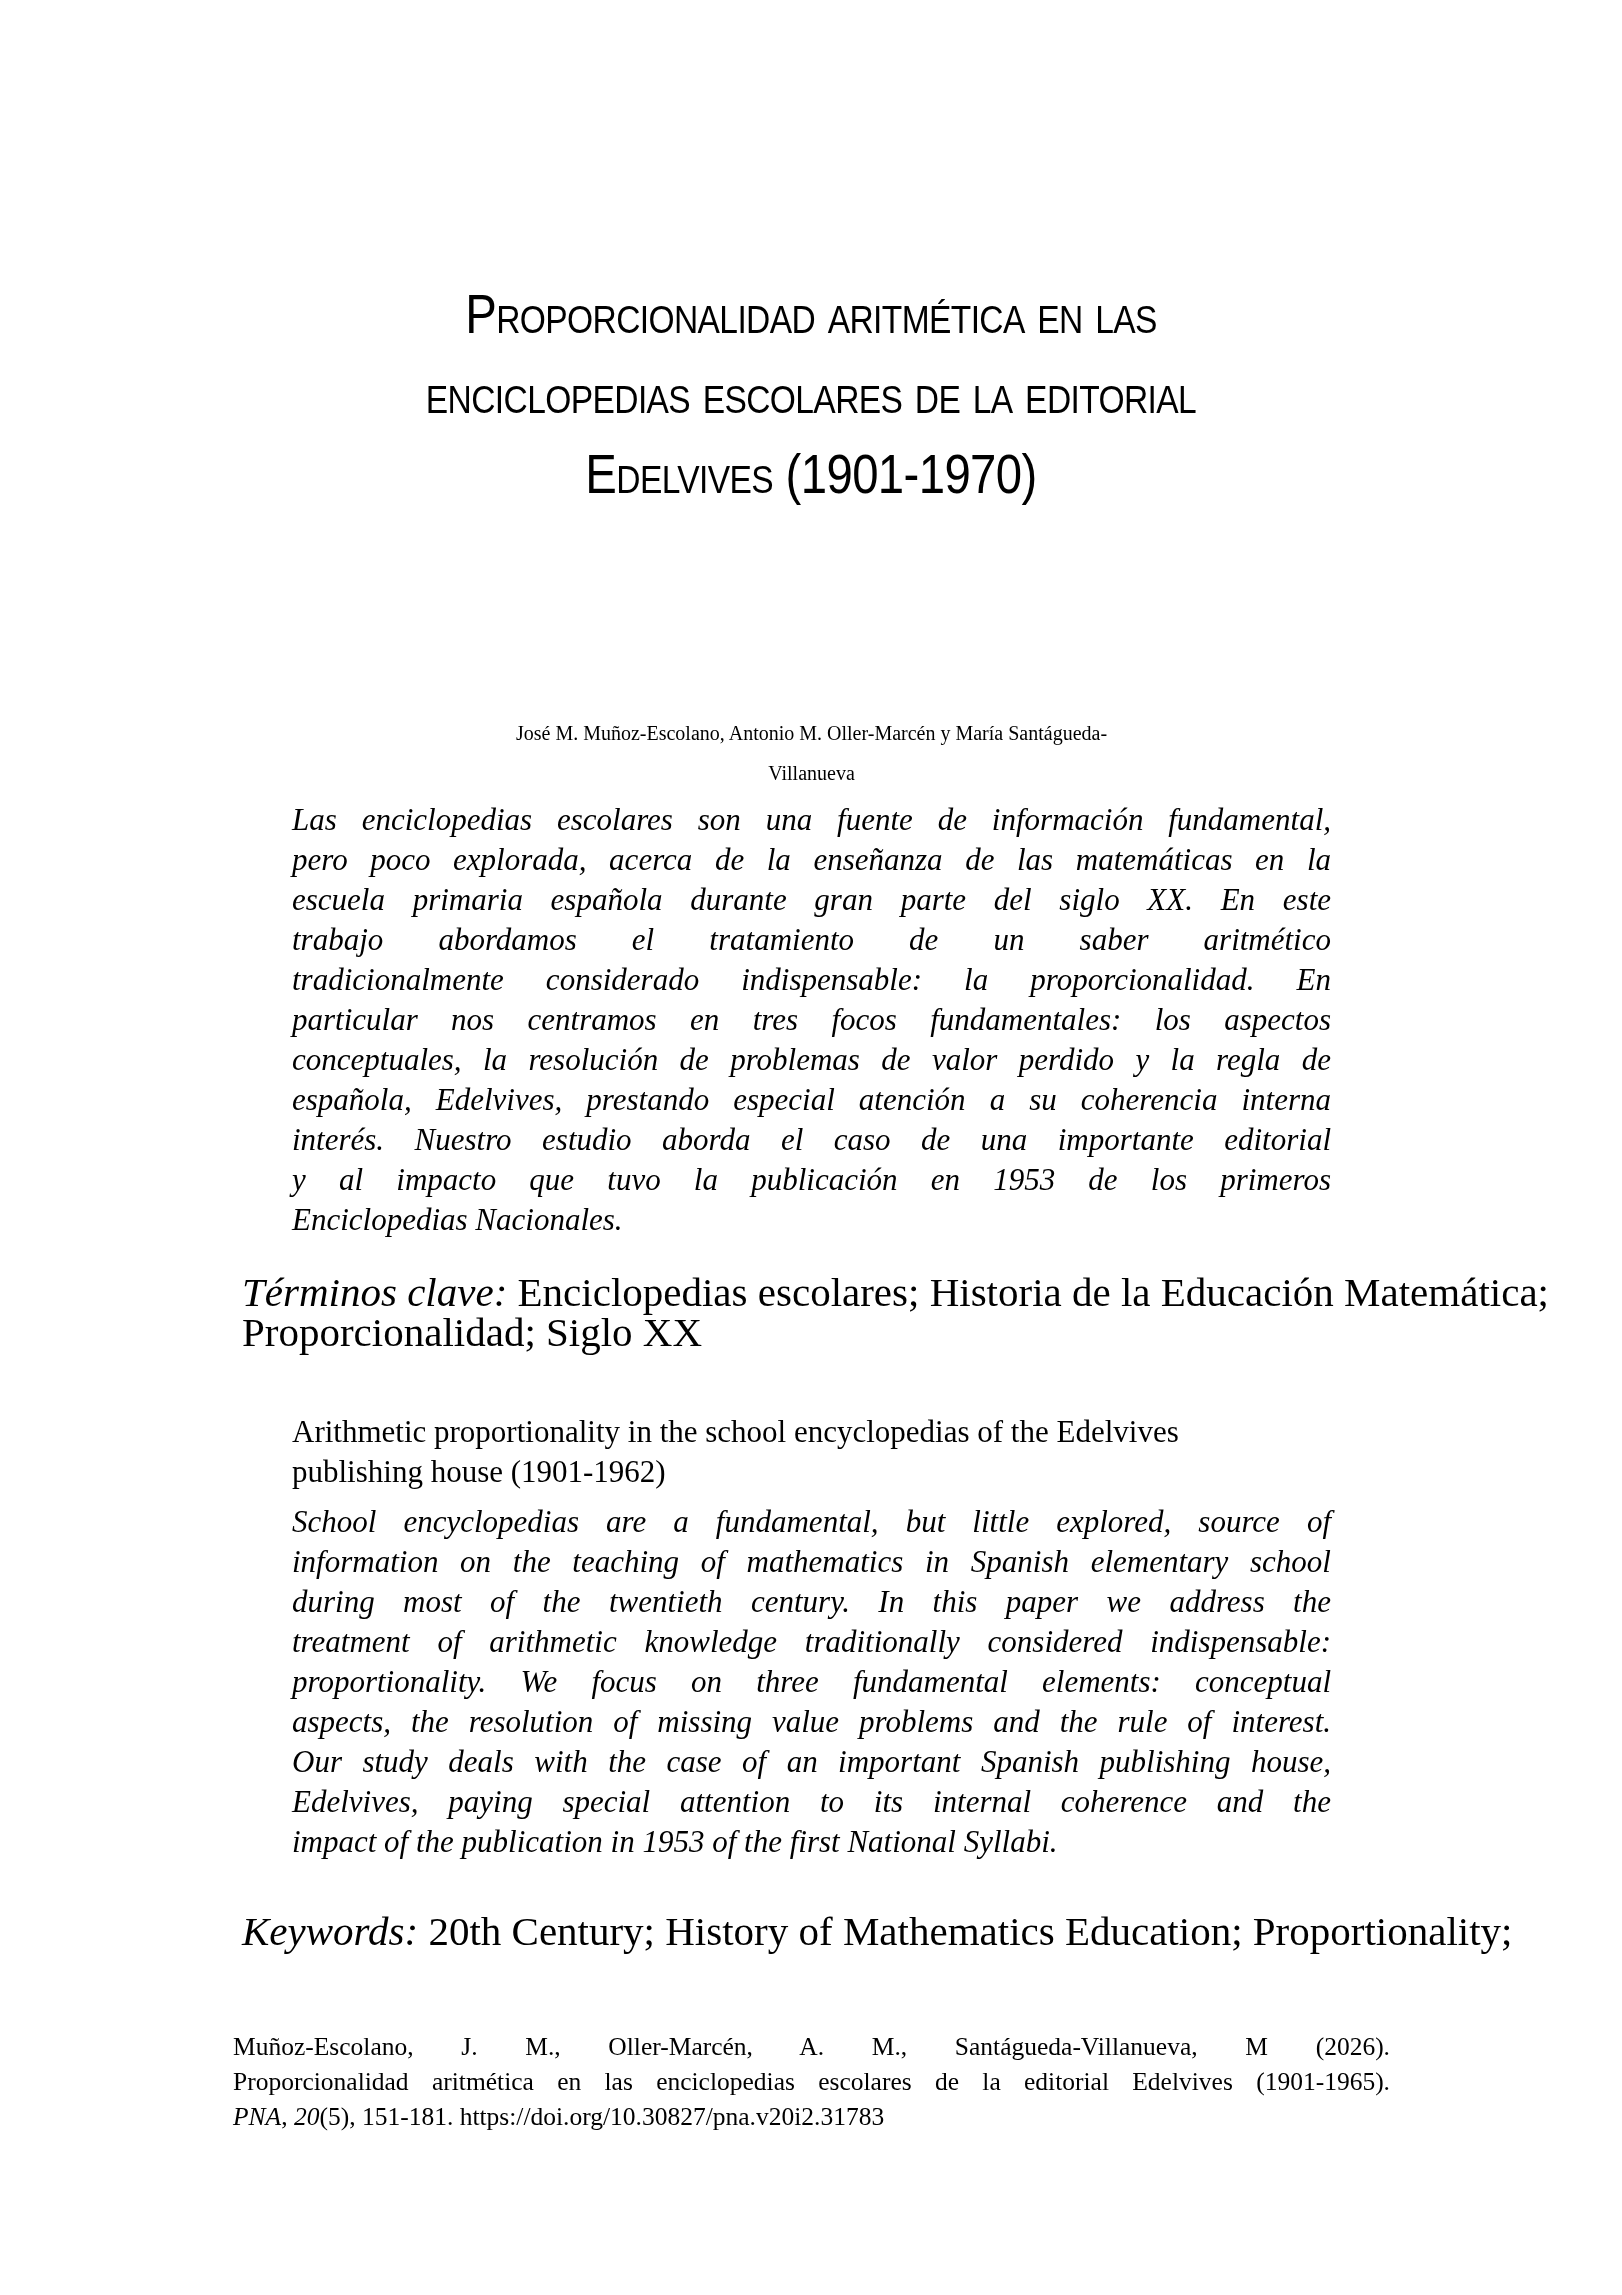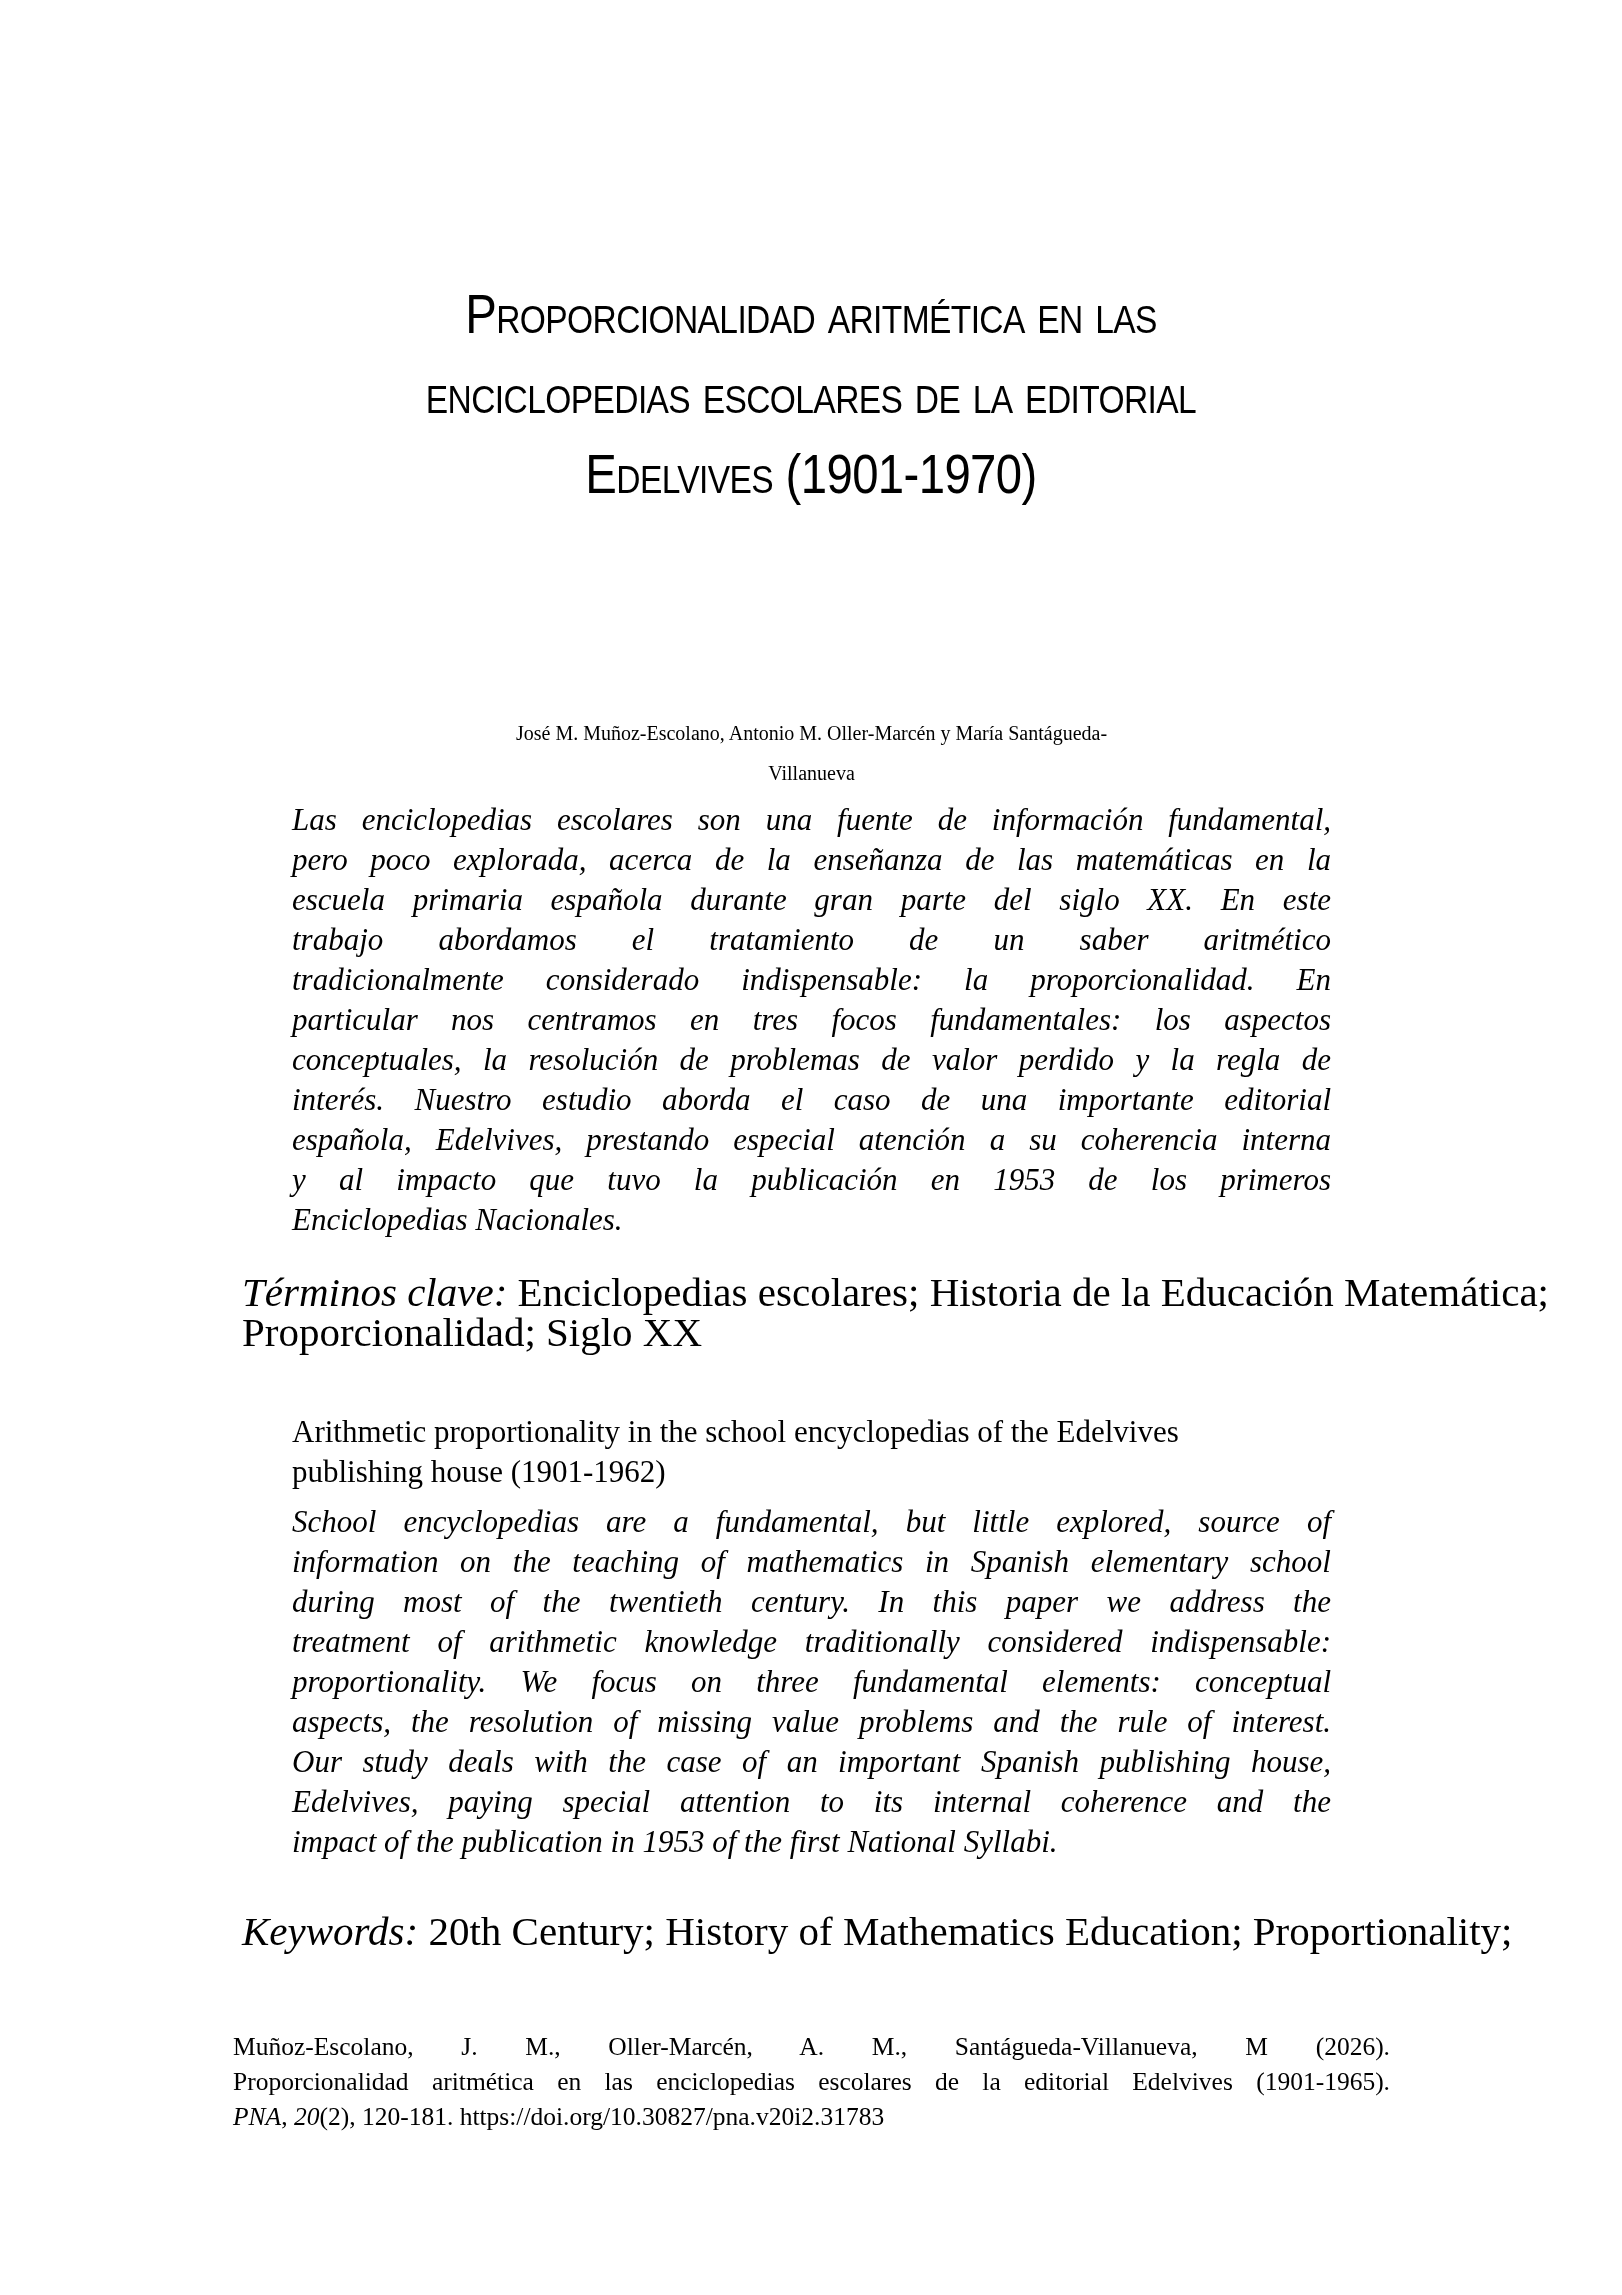--- a/index.html
+++ b/index.html
@@ -137,22 +137,22 @@
   </div>
 
   <div class="abstract abstract-es">
     <span class="ln">Las enciclopedias escolares son una fuente de información fundamental,</span>
     <span class="ln">pero poco explorada, acerca de la enseñanza de las matemáticas en la</span>
     <span class="ln">escuela primaria española durante gran parte del siglo XX. En este</span>
     <span class="ln">trabajo abordamos el tratamiento de un saber aritmético</span>
     <span class="ln">tradicionalmente considerado indispensable: la proporcionalidad. En</span>
     <span class="ln">particular nos centramos en tres focos fundamentales: los aspectos</span>
     <span class="ln">conceptuales, la resolución de problemas de valor perdido y la regla de</span>
+    <span class="ln">española, Edelvives, prestando especial atención a su coherencia interna</span>
     <span class="ln">interés. Nuestro estudio aborda el caso de una importante editorial</span>
-    <span class="ln">española, Edelvives, prestando especial atención a su coherencia interna</span>
     <span class="ln">y al impacto que tuvo la publicación en 1953 de los primeros</span>
     <span class="ln last">Enciclopedias Nacionales.</span>
   </div>
 
   <div class="keywords keywords-es">
     <span class="ln"><span class="label">Términos clave:</span><span> Enciclopedias escolares; Historia de la Educación Matemática;</span></span>
     <span class="ln last">Proporcionalidad; Siglo XX</span>
   </div>
 
   <div class="en-title">
@@ -172,17 +172,17 @@
     <span class="ln last">impact of the publication in 1953 of the first National Syllabi.</span>
   </div>
 
   <div class="keywords keywords-en">
     <span class="ln"><span class="label">Keywords:</span><span> 20th Century; History of Mathematics Education; Proportionality;</span></span>
   </div>
 
   <div class="citation">
     <span class="ln">Muñoz-Escolano, J. M., Oller-Marcén, A. M., Santágueda-Villanueva, M (2026).</span>
     <span class="ln">Proporcionalidad aritmética en las enciclopedias escolares de la editorial Edelvives (1901-1965).</span>
-    <span class="ln last"><span class="it">PNA</span><span>, </span><span class="it">20</span><span>(2), 120-181. https://doi.org/10.30827/pna.v20i2.31783</span></span>
+    <span class="ln last"><span class="it">PNA</span><span>, </span><span class="it">20</span><span>(5), 151-181. https://doi.org/10.30827/pna.v20i2.31783</span></span>
   </div>
 
 </div>
 
 
 </body></html>

